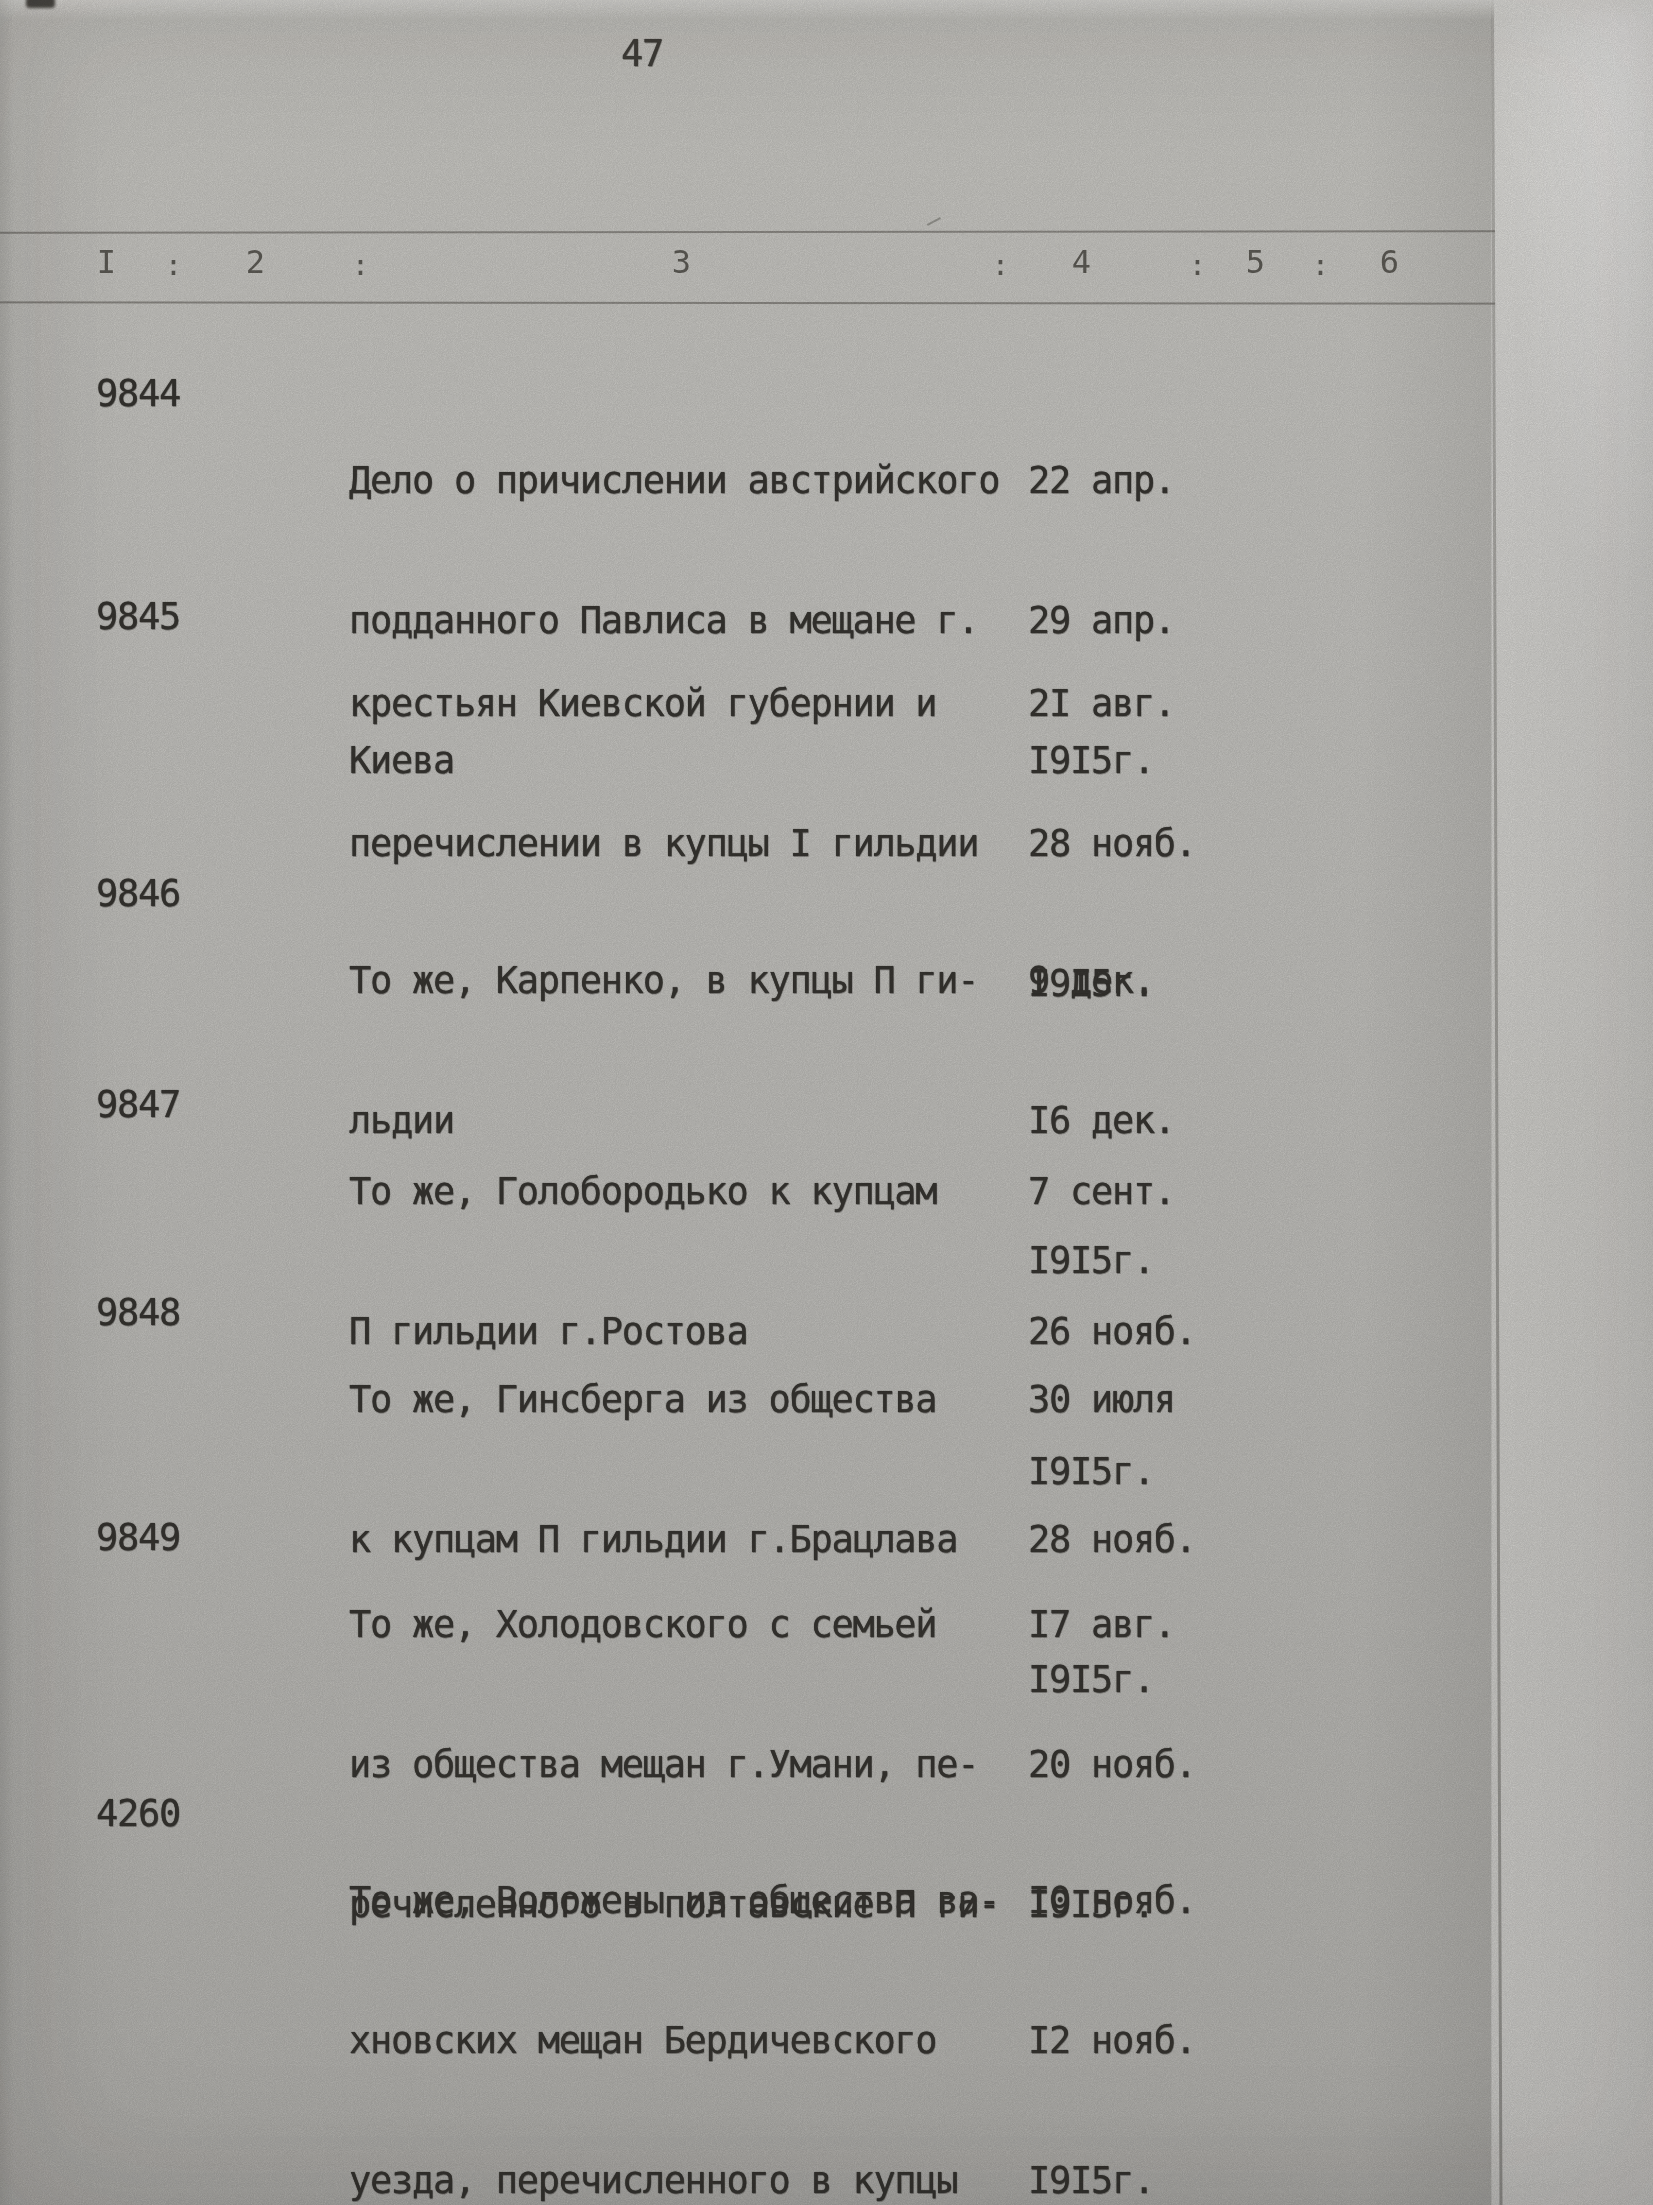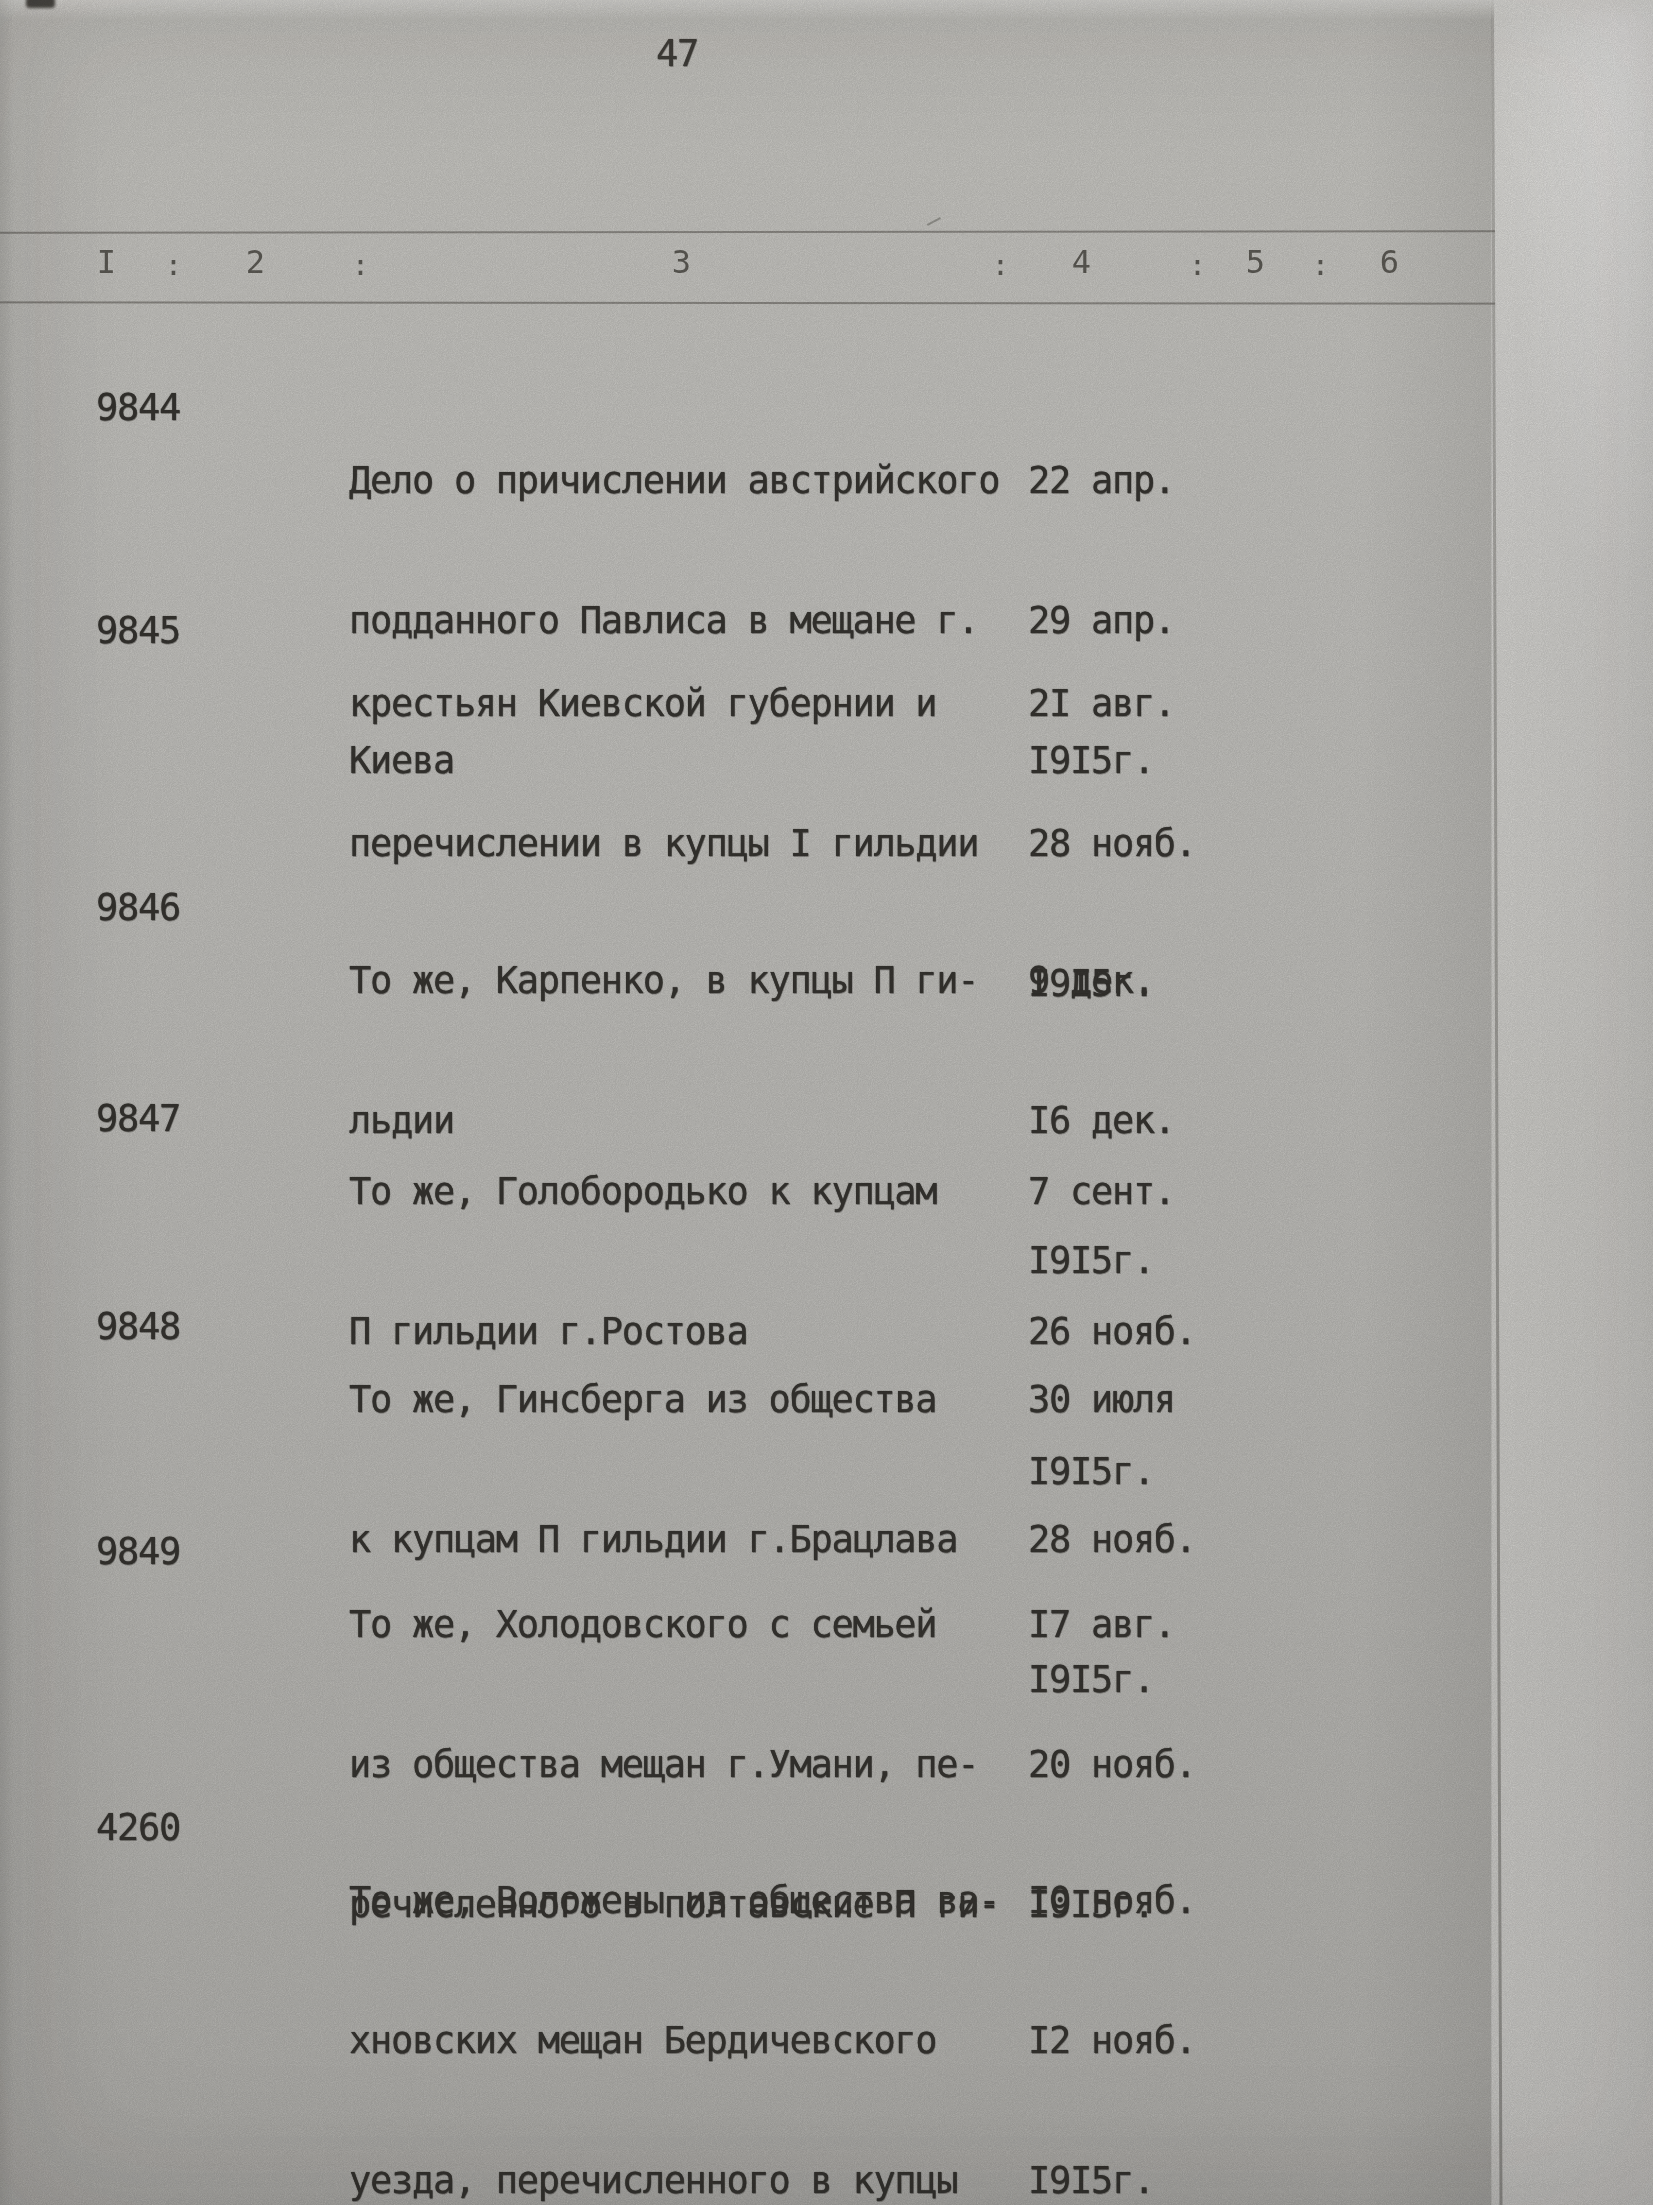--- a/index.html
+++ b/index.html
@@ -65,23 +65,23 @@
     font-size:32px;line-height:41px;letter-spacing:-0.9px;
     color:rgba(72,70,64,0.82);filter:blur(0.3px);white-space:pre;
   }
   .hsep{font-size:29px;top:245px;}
   
   .typed{
     color:#383632;
     text-shadow:0 0 1.1px rgba(52,50,46,0.85), 0.5px 0.5px 0.6px rgba(52,50,46,0.35);
     letter-spacing:-1.3px;font-size:37px;white-space:pre;
   }
-  .page-number{position:absolute;left:656px;top:32px;line-height:44px;color:#45433e;}
+  .page-number{position:absolute;left:621px;top:32px;line-height:44px;color:#45433e;}
   .row{position:absolute;left:0;width:1494px;}
-  .row .num{position:absolute;left:96px;top:18px;text-align:center;}
+  .row .num{position:absolute;left:96px;top:4px;text-align:center;}
   .row .desc{position:absolute;left:349px;top:0;}
   .row .dates{position:absolute;left:1028px;top:0;}
   .line{display:block;height:54px;line-height:54px;white-space:pre;}
   .r0{top:368px;} .r1{top:591px;} .r2{top:868px;} .r3{top:1079px;}
   .r4{top:1287px;} .r5{top:1512px;} .r6{top:1788px;}
 </style>
 </head>
 <body>
 
 <div class="stage">

